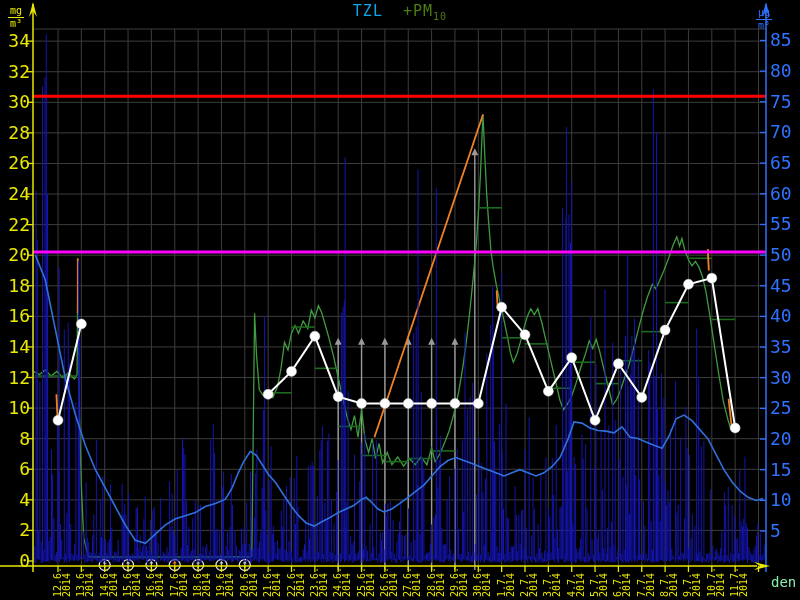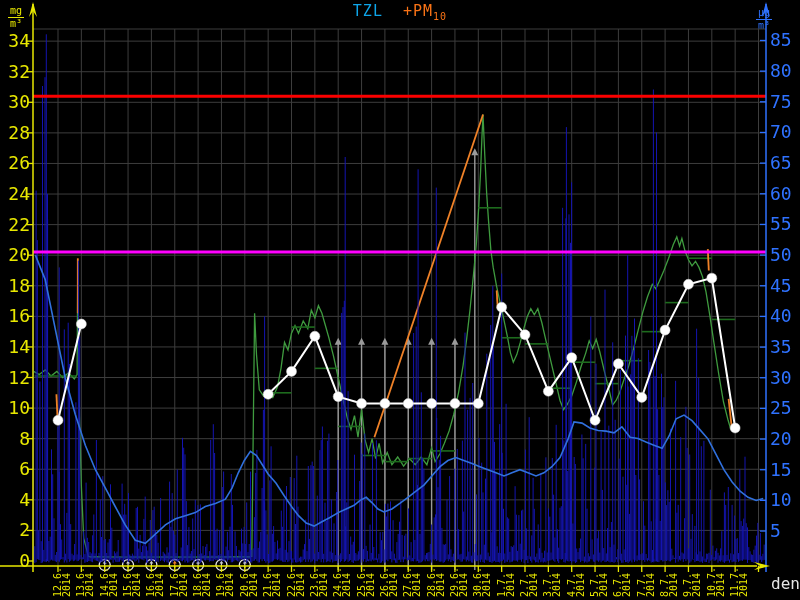--- a/index.html
+++ b/index.html
@@ -1,28 +1,28 @@
 <!DOCTYPE html>
 <html><head>
 <meta charset="utf-8">
 <style>
   html,body{margin:0;padding:0;background:#000;}
   #screen{position:relative;width:800px;height:600px;background:#000;overflow:hidden;
           font-family:"DejaVu Sans Mono","Liberation Mono",monospace;}
   #plot-svg{position:absolute;left:0;top:0;}
   .hdr{position:absolute;top:2px;left:0;width:800px;text-align:center;font-size:15px;letter-spacing:1px;}
   .hdr .t-white{color:#0ea5e9;}
-  .hdr .t-blue{color:#f97316;}
+  .hdr .t-blue{color:#4d7c0f;}
   .hdr sub{font-size:10px;}
   .unit{position:absolute;font-size:10px;line-height:10px;text-align:center;}
   .unit .num{display:block;border-bottom:1px solid currentColor;padding:0 2px 1px 2px;}
   .unit .den{display:block;padding-top:1px;}
   #unit-left{left:8px;top:6px;color:#e8e800;}
   #unit-right{left:756px;top:8px;color:#2f72ff;}
-  #den-label{position:absolute;left:771px;top:574px;color:#e5e5e5;font-size:16px;}
+  #den-label{position:absolute;left:771px;top:574px;color:#86efac;font-size:14px;}
 </style>
 </head>
 <body>
 
 <div id="screen">
 
   <div class="hdr">
     <span class="t-white">TZL</span>
     <span class="t-blue">&nbsp;<span>+PM</span><sub>10</sub></span>
   </div>

